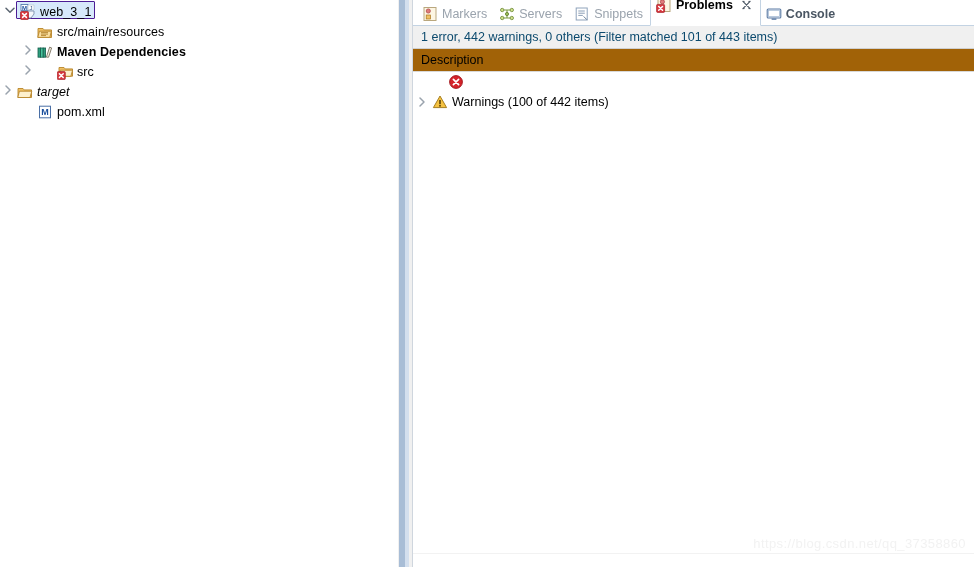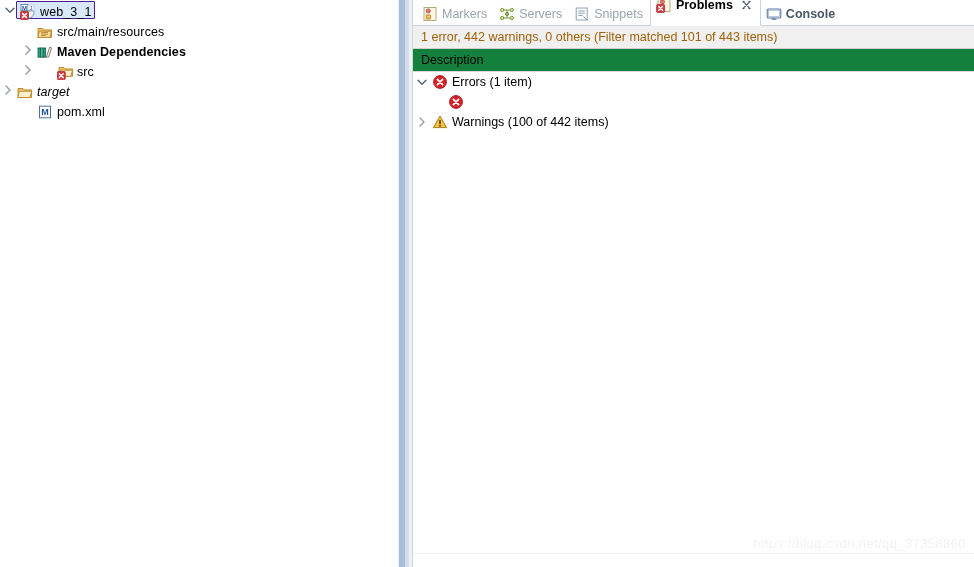--- a/index.html
+++ b/index.html
@@ -167,31 +167,31 @@
     display: flex; align-items: center; justify-content: center;
     margin-left: 3px;
   }
 
   
   #summary {
     height: 22px;
     line-height: 22px;
     background: #f0f0f0;
     font-size: 12.5px;
-    color: #a16207;
+    color: #0c4a6e;
     padding-left: 8px;
     border-bottom: 1px solid #cfcfcf;
     flex: none;
   }
 
   
   #colheader {
     height: 22px;
     line-height: 22px;
-    background: #15803d;
+    background: #a16207;
     font-size: 12.5px;
     padding-left: 8px;
     border-bottom: 1px solid #d8d8d8;
     flex: none;
   }
   #rows { flex: 1; background: #ffffff; position: relative; }
   .prow {
     height: 20px;
     display: flex;
     align-items: center;
@@ -401,34 +401,20 @@
             </span>
             <span>Console</span>
           </div>
         </div>
 
       <div id="summary">1 error, 442 warnings, 0 others (Filter matched 101 of 443 items)</div>
 
       <div id="colheader">Description</div>
 
       <div id="rows">
-          <div class="prow">
-            <span class="twisty">
-              <svg width="16" height="16" viewBox="0 0 16 16">
-                <path d="M4 6.2 L8 10.2 L12 6.2" fill="none" stroke="#5a6470" stroke-width="1.5" stroke-linecap="round" stroke-linejoin="round"></path>
-              </svg>
-            </span>
-            <span class="pic">
-              <svg width="16" height="16" viewBox="0 0 16 16">
-                <circle cx="8" cy="8" r="6.4" fill="#d4232a" stroke="#9e1118" stroke-width="0.9"></circle>
-                <path d="M5.4 5.4 L10.6 10.6 M10.6 5.4 L5.4 10.6" stroke="#ffffff" stroke-width="1.7" stroke-linecap="round"></path>
-              </svg>
-            </span>
-            <span>Errors (1 item)</span>
-          </div>
           <div class="prow child">
             <span class="pic">
               <svg width="16" height="16" viewBox="0 0 16 16">
                 <circle cx="8" cy="8" r="6.4" fill="#d4232a" stroke="#9e1118" stroke-width="0.9"></circle>
                 <path d="M5.4 5.4 L10.6 10.6 M10.6 5.4 L5.4 10.6" stroke="#ffffff" stroke-width="1.7" stroke-linecap="round"></path>
               </svg>
             </span>
           </div>
           <div class="prow">
             <span class="twisty">

